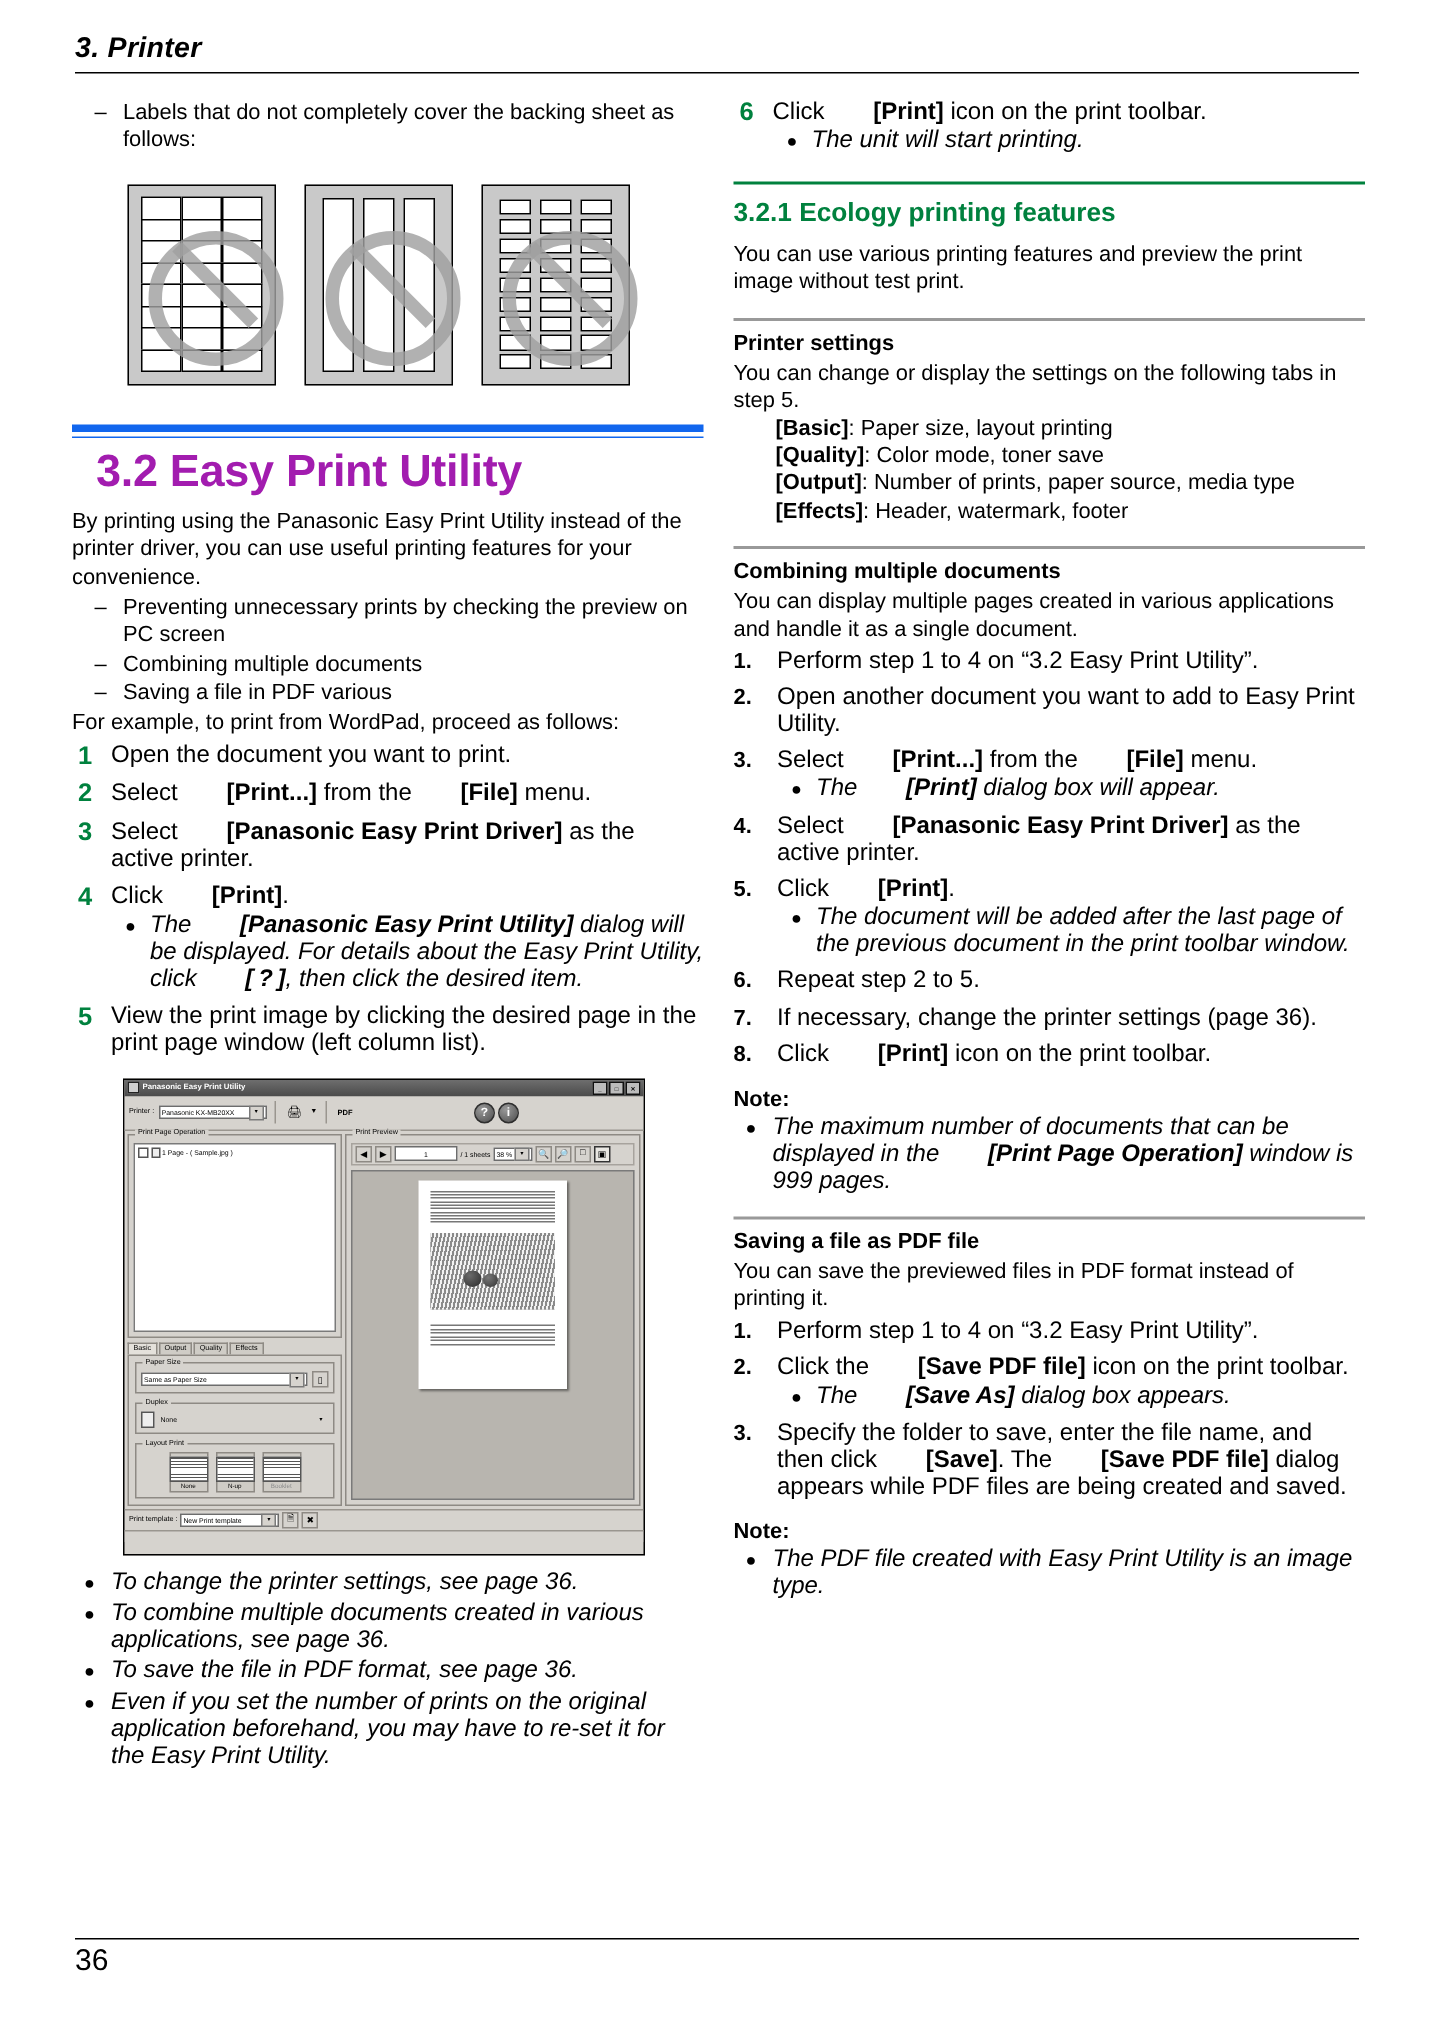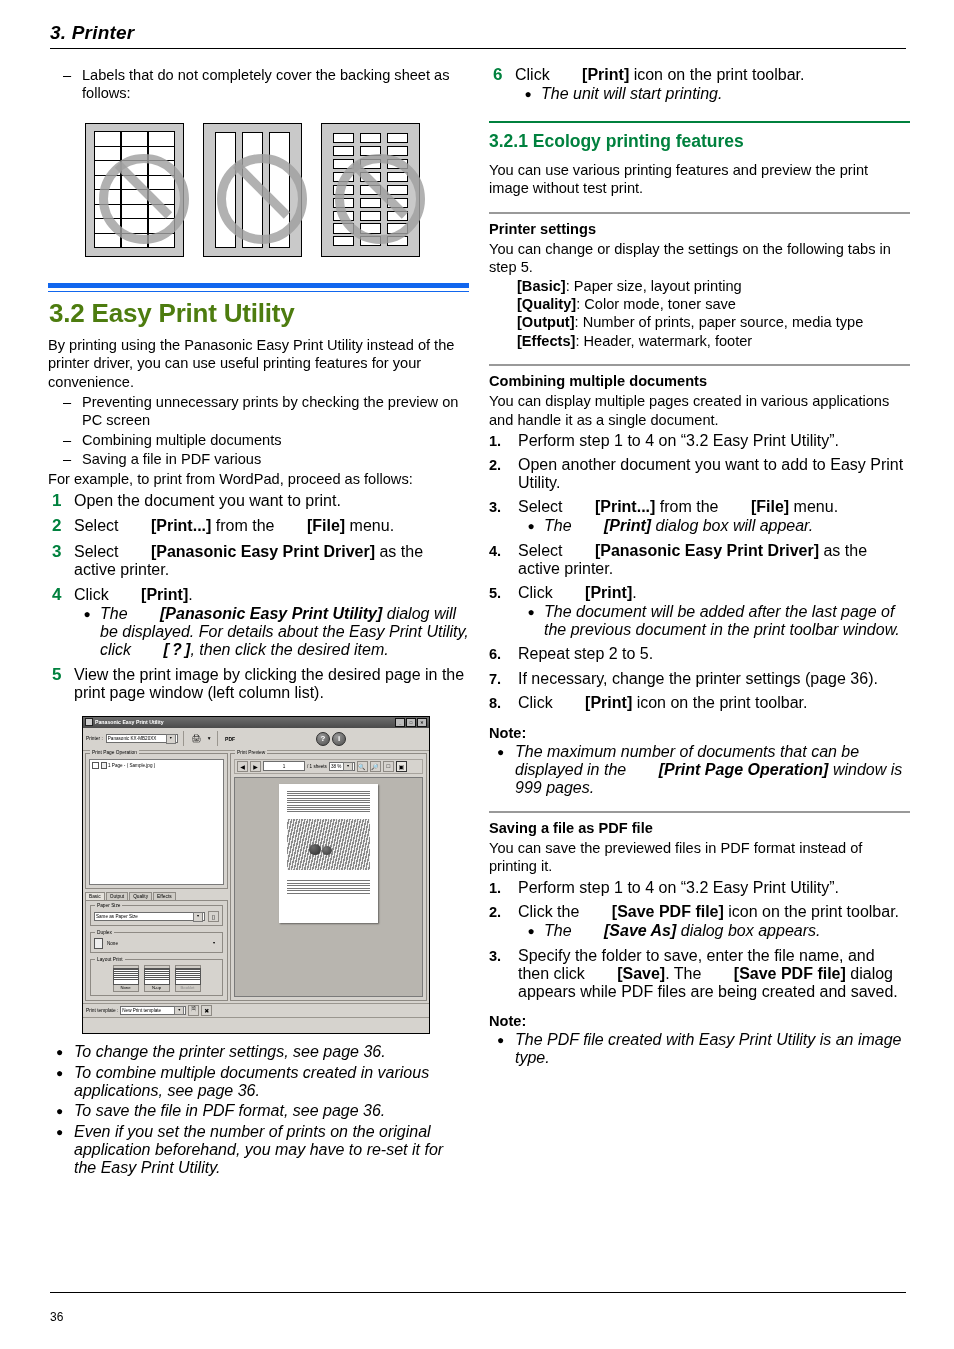--- a/index.html
+++ b/index.html
@@ -75,22 +75,22 @@
   }
 
   
   .h1rule-blue {
     margin-top:26px;
     border-top:5px solid #1166ee;
     border-bottom:1.6px solid #1166ee;
     height:3px;
   }
   .h1-blue {
-    color:#4d7c0f; font-size:26px; font-weight:bold;
-    margin:6px 0 7px 1px; letter-spacing:-0.2px;
+    color:#a21caf; font-size:30px; font-weight:bold;
+    margin:6px 0 7px 16px; letter-spacing:-0.2px;
   }
   .h2rule-green {
     margin-top:17px;
     border-top:2.6px solid #00813e;
     height:0;
   }
   .h2-green {
     color:#00813e; font-size:17.5px; font-weight:bold;
     margin:8px 0 9px 0;
   }
@@ -271,21 +271,21 @@
     background:repeating-linear-gradient(#555 0 0.6px, transparent 0.6px 2.1px);
     margin:1.5px 4px 0.5px 4px; border:0.6px solid #555; background-color:#fff;
   }
   .shot .layoutbtn.dim { color:#8d8d8d; }
 
   
   .footer {
     position:absolute; left:50px; top:1292px; width:856px;
   }
   .footer .rule { border-top:1.6px solid #000; }
-  .footer .pnum { font-size:12px; margin-top:17px; }
+  .footer .pnum { font-size:20px; margin-top:3px; }
 </style>
 </head>
 <body>
 
 <div class="page">
 
   <div class="runhead">
     <div class="title">3. Printer</div>
     <div class="rule"></div>
   </div>

